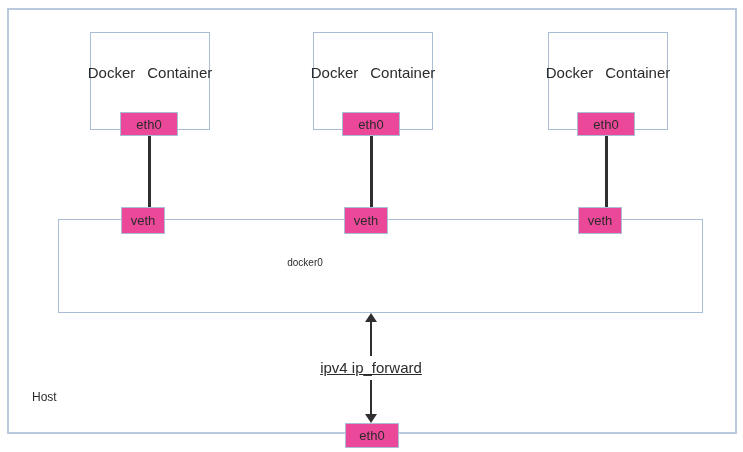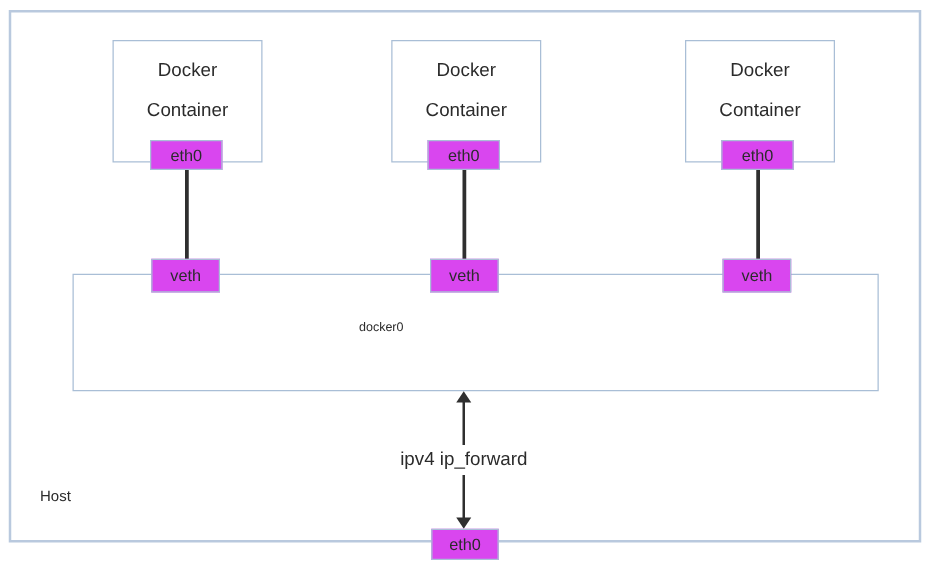--- a/index.html
+++ b/index.html
@@ -14,21 +14,21 @@
     position: relative;
     width: 743px;
     height: 452px;
     background: #ffffff;
     overflow: hidden;
   }
   
   .box {
     position: absolute;
     box-sizing: border-box;
-    background: #d946ef;
+    background: #ec4899;
     border: 1.5px solid #a9bed6;
     display: flex;
     align-items: center;
     justify-content: center;
     text-align: center;
     color: #2b2b2b;
   }
   .host-box {
     left: 7px;
     top: 8px;
@@ -46,21 +46,20 @@
     color: #2b2b2b;
     white-space: nowrap;
   }
   
   .container-box {
     width: 120px;
     height: 98px;
     top: 32px;
     font-size: 15px;
     line-height: 1.35;
-    flex-direction: column;
     padding-bottom: 16px;
     background: transparent;
     gap: 12px;
   }
   .container-box .cname {
     display: block;
     white-space: nowrap;
   }
   .c1 { left: 90px; }
   .c2 { left: 313px; }
@@ -105,21 +104,21 @@
     left: 260px;
     top: 257px;
     width: 90px;
     text-align: center;
     font-size: 10px;
     color: #2b2b2b;
     white-space: nowrap;
   }
   
   .veth-port {
-    width: 55px;
+    width: 44px;
     height: 27px;
     top: 207px;
     font-size: 13px;
     z-index: 5;
   }
   .v1 { left: 121px; }
   .v2 { left: 344px; }
   .v3 { left: 578px; }
 
   
@@ -151,20 +150,21 @@
   }
   .fwd-label {
     position: absolute;
     left: 231px;
     top: 359px;
     width: 280px;
     text-align: center;
     font-size: 15px;
     color: #2b2b2b;
     white-space: nowrap;
+    text-decoration: underline;
   }
   
   .host-eth {
     left: 345px;
     top: 423px;
     width: 54px;
     height: 25px;
     font-size: 13px;
     z-index: 6;
   }

